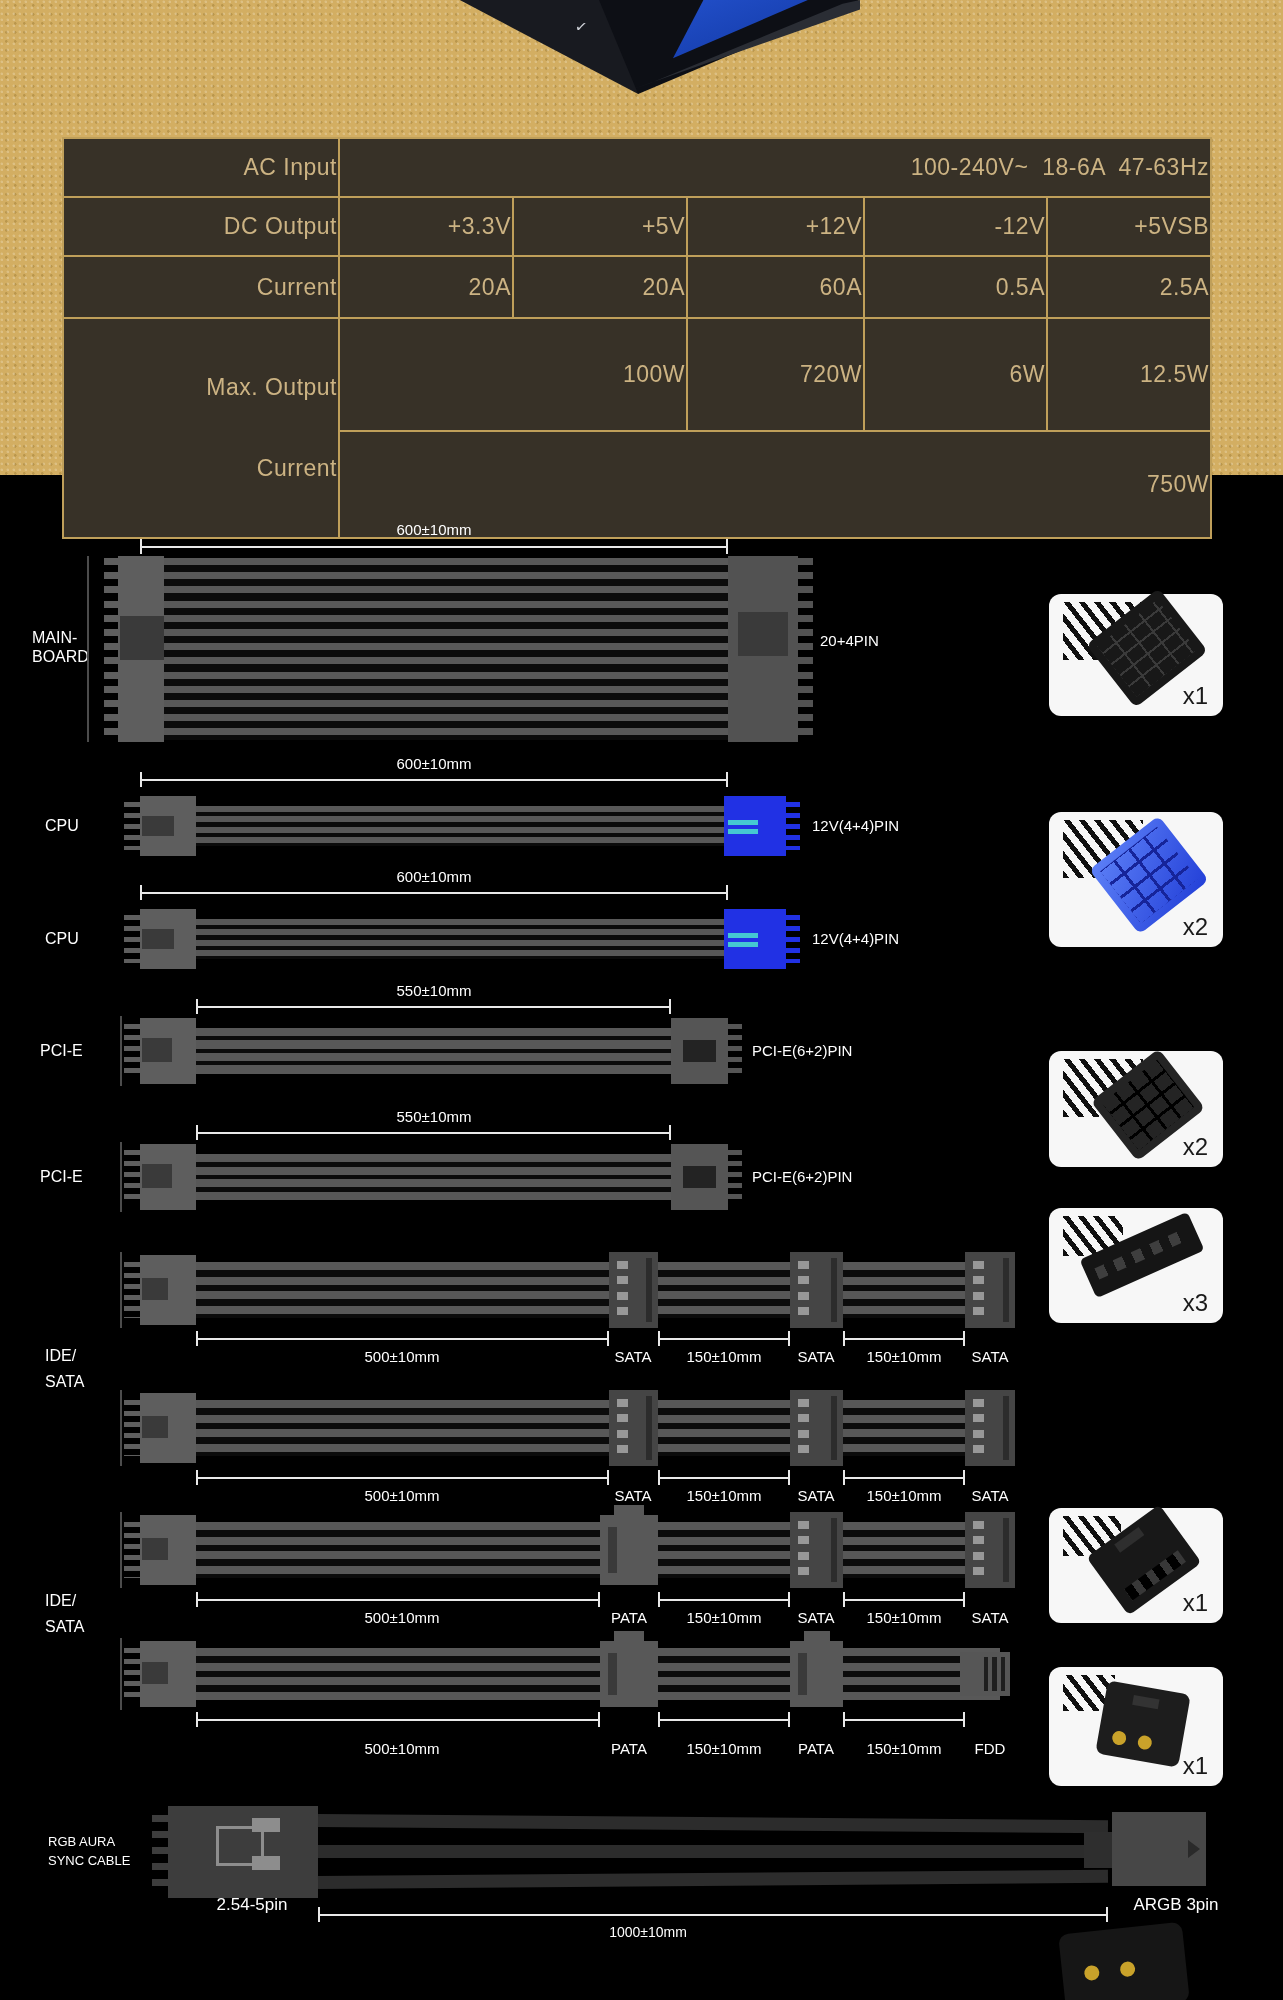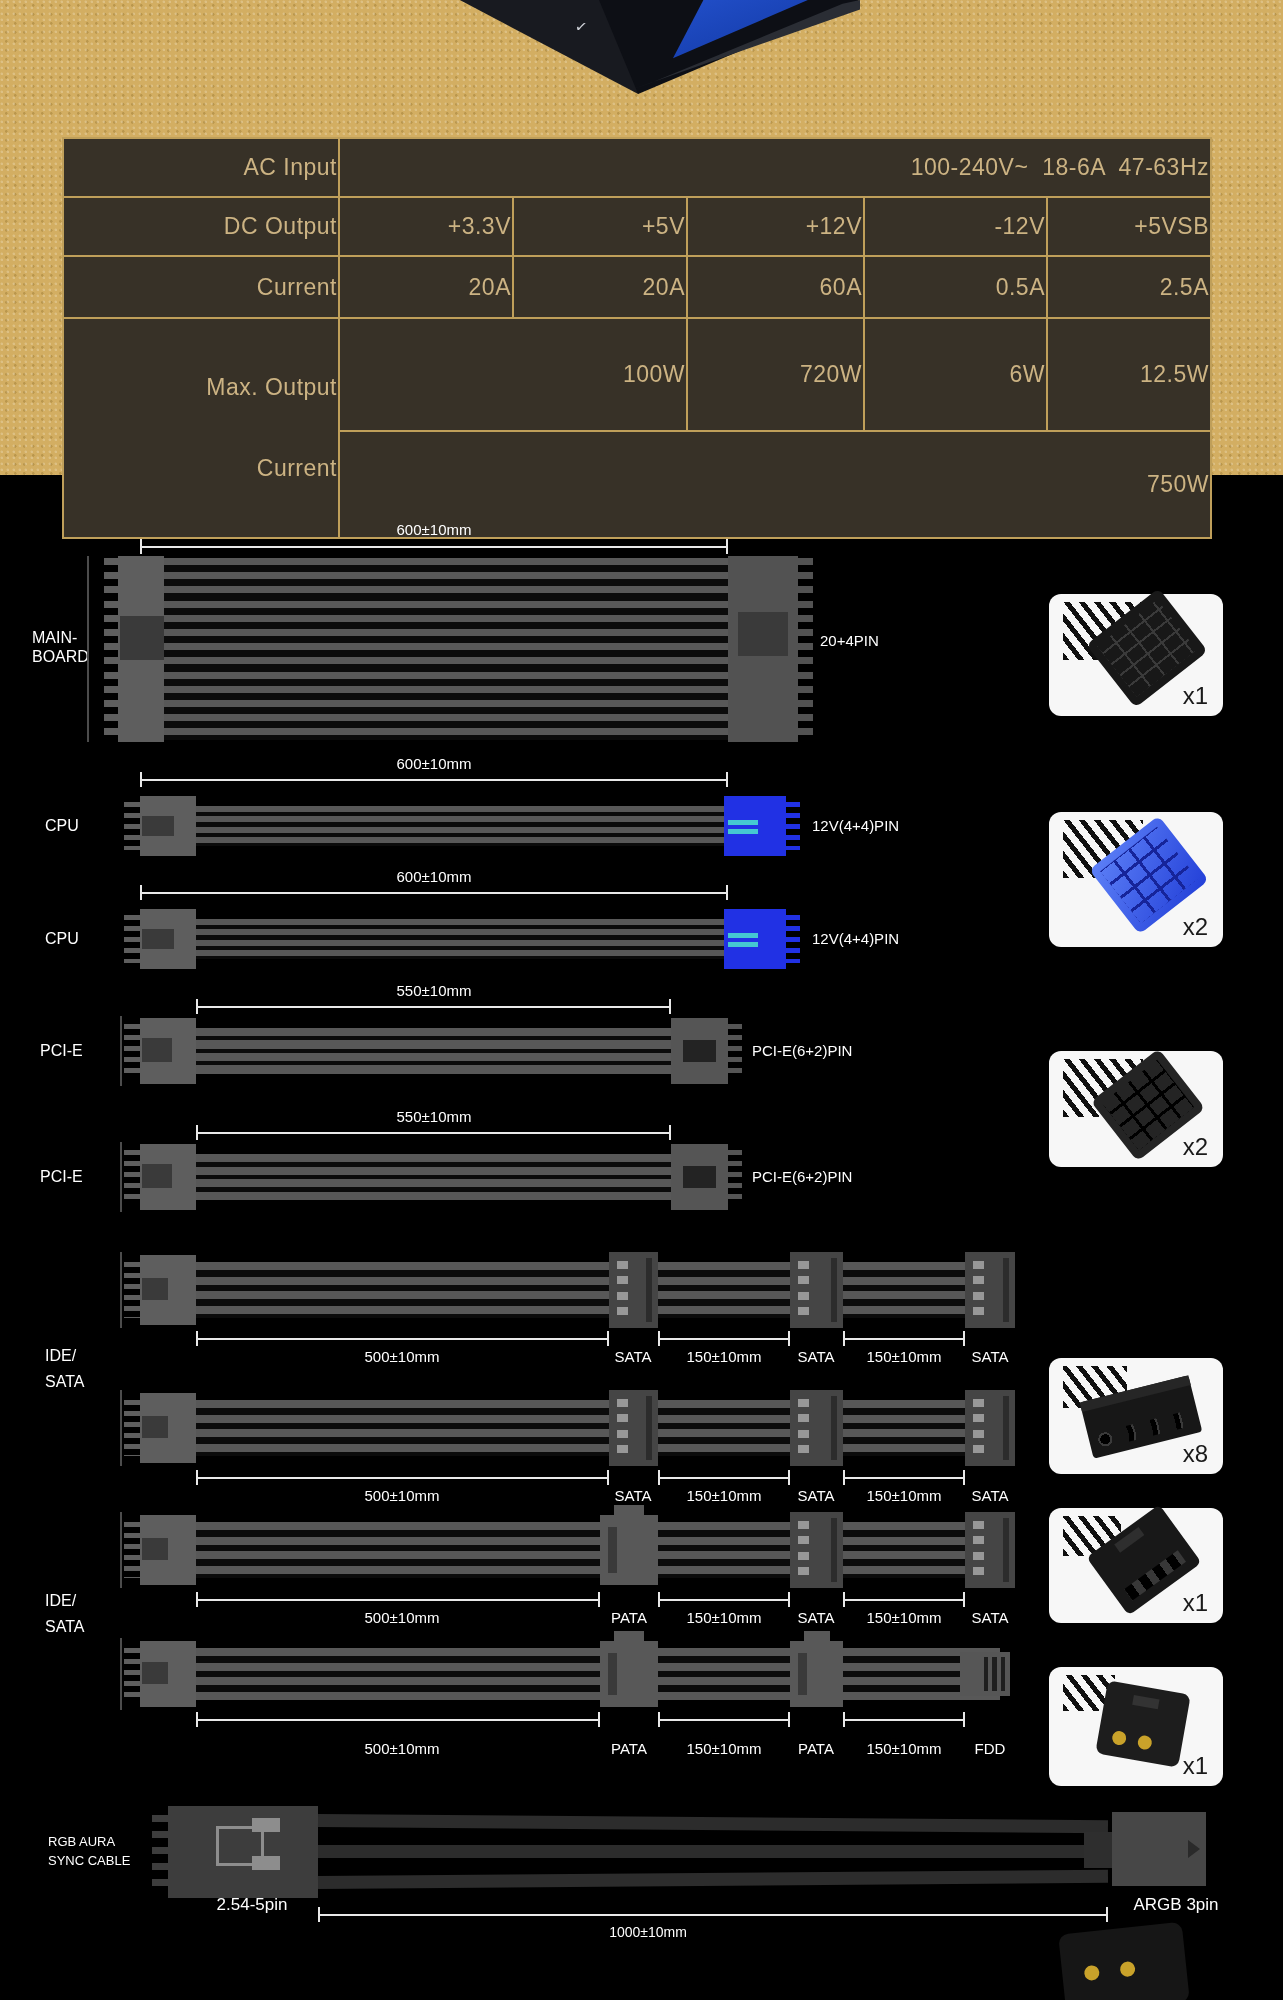--- a/index.html
+++ b/index.html
@@ -258,27 +258,26 @@
   <div class="dim" style="left:196px;top:1477px;width:413px"></div>
   <div class="dim" style="left:658px;top:1477px;width:132px"></div>
   <div class="dim" style="left:843px;top:1477px;width:122px"></div>
   <div class="wt ctr" style="left:402px;top:1487px;font-size:15px">500±10mm</div>
   <div class="wt ctr" style="left:633px;top:1487px;font-size:15px">SATA</div>
   <div class="wt ctr" style="left:724px;top:1487px;font-size:15px">150±10mm</div>
   <div class="wt ctr" style="left:816px;top:1487px;font-size:15px">SATA</div>
   <div class="wt ctr" style="left:904px;top:1487px;font-size:15px">150±10mm</div>
   <div class="wt ctr" style="left:990px;top:1487px;font-size:15px">SATA</div>
 
-  <div class="photo" style="top:1358px;height:116px">
-    <div class="wire-grp" style="width:64px;height:42px"></div>
-    <div class="conn" style="left:36px;top:30px;width:112px;height:58px;background:#171717;transform:rotate(-14deg);border-radius:4px">
-      <div style="position:absolute;left:8px;bottom:8px;width:96px;height:16px;background:repeating-radial-gradient(circle at 8px 8px,#000 0 5px,#3a3a3a 5px 7px,transparent 7px 24px)"></div>
-      <div style="position:absolute;left:0;top:0;width:100%;height:10px;background:#262626"></div>
-    </div>
-    <div class="cnt">x8</div>
+  <div class="photo" style="top:1208px;height:115px">
+    <div class="wire-grp" style="width:60px;height:40px"></div>
+    <div class="conn" style="left:34px;top:26px;width:118px;height:42px;background:#151515;transform:rotate(-24deg);border-radius:5px">
+      <div style="position:absolute;left:10px;top:14px;width:96px;height:12px;background:repeating-linear-gradient(to right,#3e3e3e 0 10px,transparent 10px 20px)"></div>
+    </div>
+    <div class="cnt">x3</div>
   </div>
 
   <div class="wt" style="left:45px;top:1588px;font-size:16px;line-height:26px">
     <div>IDE/</div>
     <div>SATA</div>
   </div>
 
   <div class="vline" style="left:120px;top:1512px;height:76px"></div>
   <div class="teeth" style="left:124px;top:1522px;width:16px;height:56px"></div>
   <div class="body" style="left:140px;top:1515px;width:56px;height:70px"></div>

